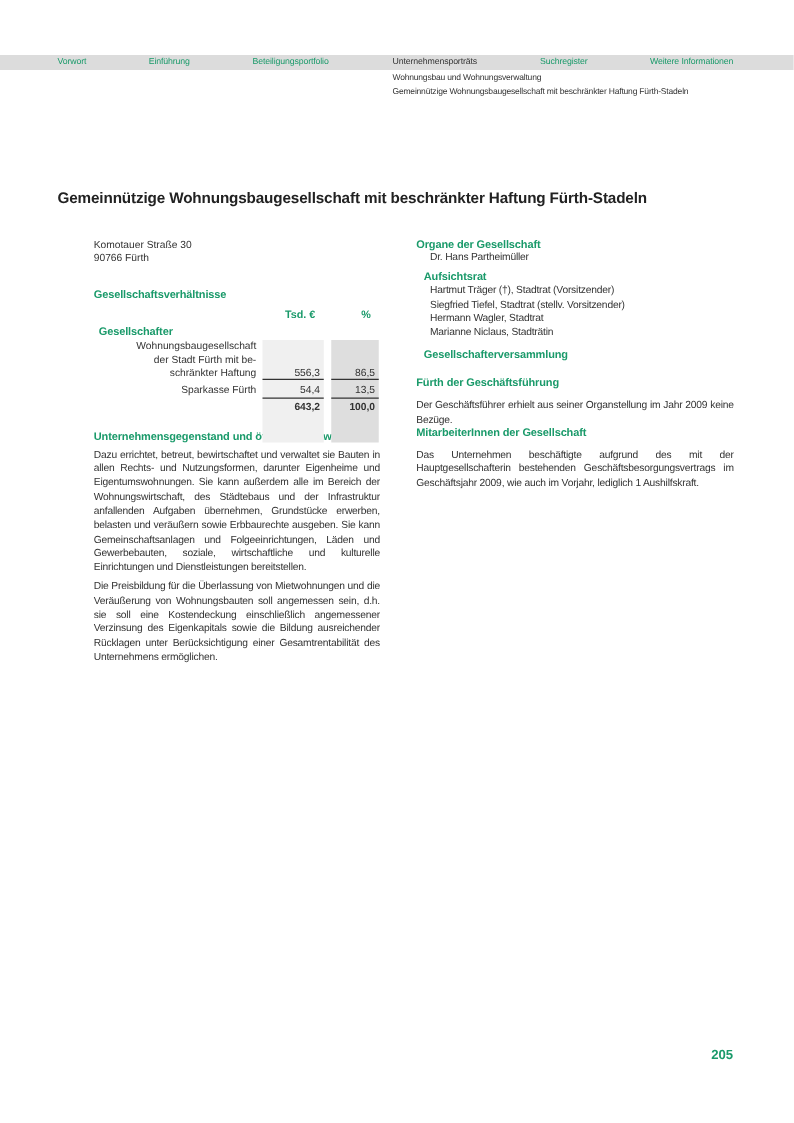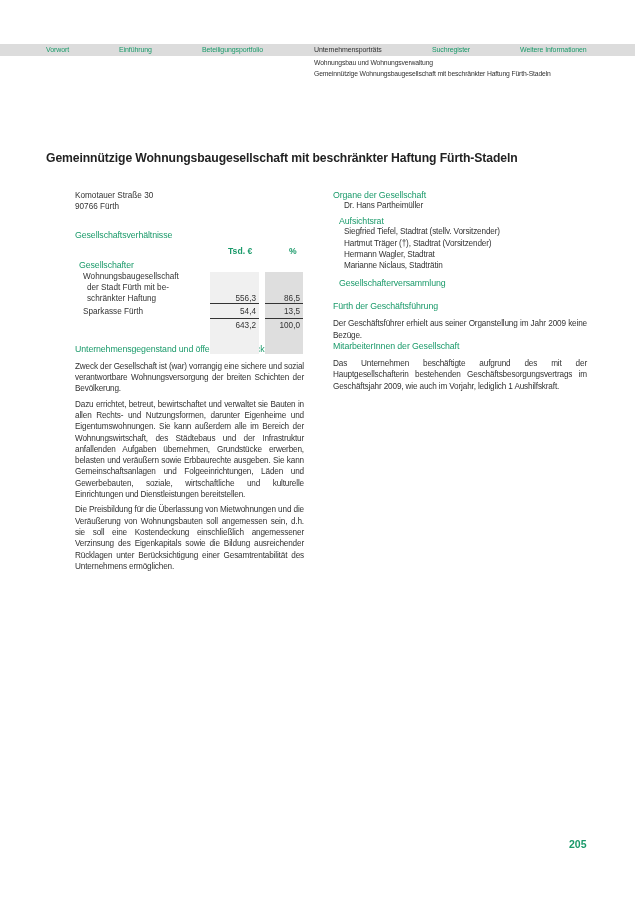--- a/index.html
+++ b/index.html
@@ -25,32 +25,32 @@
     .page-title {
       position: absolute; left: 46px; top: 151px; font-size: 12.2px; font-weight: bold;
       color: #222; white-space: nowrap; letter-spacing: -0.1px;
     }
 
     .col-left { position: absolute; left: 75px; top: 190px; width: 229px; }
     .col-right { position: absolute; left: 333px; top: 190px; width: 254px; }
 
     .txt { font-size: 8.2px; line-height: 11.3px; color: #333; letter-spacing: -0.15px; }
     .just { text-align: justify; }
-    .h-green { color: #1a9a6a; font-weight: normal; font-size: 8.8px; letter-spacing: -0.1px; }
+    .h-green { color: #1a9a6a; font-weight: bold; font-size: 8.8px; letter-spacing: -0.1px; }
 
     .address { font-size: 8.2px; line-height: 11.3px; color: #333; }
 
     
     .shares { position: relative; width: 229px; margin-top: 6px; }
     .shares .hdr { position: relative; height: 14px; }
     .shares .hdr span { position: absolute; top: 0; font-weight: bold; color: #1a9a6a; font-size: 8.6px; }
     .shares .col1bg { position: absolute; left: 135px; width: 49px; background: #f0f0f0; }
     .shares .col2bg { position: absolute; left: 190px; width: 38px; background: #dedede; }
     .shares-row { position: relative; font-size: 8.2px; line-height: 11.3px; color: #333; }
-    .shares-row .name { padding-left: 8px; width: 130px; }
+    .shares-row .name { padding-left: 8px; width: 130px; text-align: right; }
     .shares-row .v1 { position: absolute; right: 48px; bottom: 0; text-align: right; }
     .shares-row .v2 { position: absolute; right: 4px; bottom: 0; text-align: left; }
     .rule1 { position: absolute; left: 135px; width: 49px; height: 0; border-top: 1px solid #333; }
     .rule2 { position: absolute; left: 190px; width: 38px; height: 0; border-top: 1px solid #333; }
 
     .page-number {
       position: absolute; left: 569px; top: 838px; font-size: 10.5px; font-weight: bold; color: #1a9a6a;
     }
   </style>
 </head>
@@ -106,40 +106,39 @@
     <div class="shares-row" style="margin-top:2px">
       <div class="name">Sparkasse Fürth</div>
       <span class="v1">54,4</span>
       <span class="v2">13,5</span>
     </div>
     <div style="position:relative; height:0">
       <div class="rule1" style="top:0px"></div>
       <div class="rule2" style="top:0px"></div>
     </div>
 
-    <div class="shares-row" style="margin-top:2px; font-weight:normal; height:12px">
+    <div class="shares-row" style="margin-top:2px; font-weight:bold; height:12px">
       <span class="v1">643,2</span>
       <span class="v2">100,0</span>
     </div>
   </div>
 
   <div class="h-green" style="margin-top:12px">Unternehmensgegenstand und öffentlicher Zweck</div>
-  <p class="txt just" style="margin-top:7px">Zweck der Gesellschaft ist (war) vorrangig eine sichere und sozial verantwortbare Wohnungsversorgung der breiten Schichten der Bevölkerung.</p>
   <p class="txt just" style="margin-top:4px">Dazu errichtet, betreut, bewirtschaftet und verwaltet sie Bauten in allen Rechts- und Nutzungsformen, darunter Eigenheime und Eigentumswohnungen. Sie kann außerdem alle im Bereich der Wohnungswirtschaft, des Städtebaus und der Infrastruktur anfallenden Aufgaben übernehmen, Grundstücke erwerben, belasten und veräußern sowie Erbbaurechte ausgeben. Sie kann Gemeinschaftsanlagen und Folgeeinrichtungen, Läden und Gewerbebauten, soziale, wirtschaftliche und kulturelle Einrichtungen und Dienstleistungen bereitstellen.</p>
   <p class="txt just" style="margin-top:4px">Die Preisbildung für die Überlassung von Mietwohnungen und die Veräußerung von Wohnungsbauten soll angemessen sein, d.h. sie soll eine Kostendeckung einschließlich angemessener Verzinsung des Eigenkapitals sowie die Bildung ausreichender Rücklagen unter Berücksichtigung einer Gesamtrentabilität des Unternehmens ermöglichen.</p>
 </div>
 
 <div class="col-right">
   <div class="h-green">Organe der Gesellschaft</div>
 
   <div class="txt" style="padding-left:11px">Dr. Hans Partheimüller</div>
 
   <div class="h-green" style="margin-top:5px; padding-left:6px">Aufsichtsrat</div>
+  <div class="txt" style="padding-left:11px">Hartmut Träger (†), Stadtrat (Vorsitzender)</div>
   <div class="txt" style="padding-left:11px">Siegfried Tiefel, Stadtrat (stellv. Vorsitzender)</div>
-  <div class="txt" style="padding-left:11px">Hartmut Träger (†), Stadtrat (Vorsitzender)</div>
   <div class="txt" style="padding-left:11px">Hermann Wagler, Stadtrat</div>
   <div class="txt" style="padding-left:11px">Marianne Niclaus, Stadträtin</div>
 
   <div class="h-green" style="margin-top:7px; padding-left:6px">Gesellschafterversammlung</div>
 
   <div class="h-green" style="margin-top:13px">Fürth der Geschäftsführung</div>
   <p class="txt just" style="margin-top:7px">Der Geschäftsführer erhielt aus seiner Organstellung im Jahr 2009 keine Bezüge.</p>
 
   <div class="h-green" style="">MitarbeiterInnen der Gesellschaft</div>
   <p class="txt just" style="margin-top:7px">Das Unternehmen beschäftigte aufgrund des mit der Hauptgesellschafterin bestehenden Geschäftsbesorgungsvertrags im Geschäftsjahr 2009, wie auch im Vorjahr, lediglich 1 Aushilfskraft.</p>

